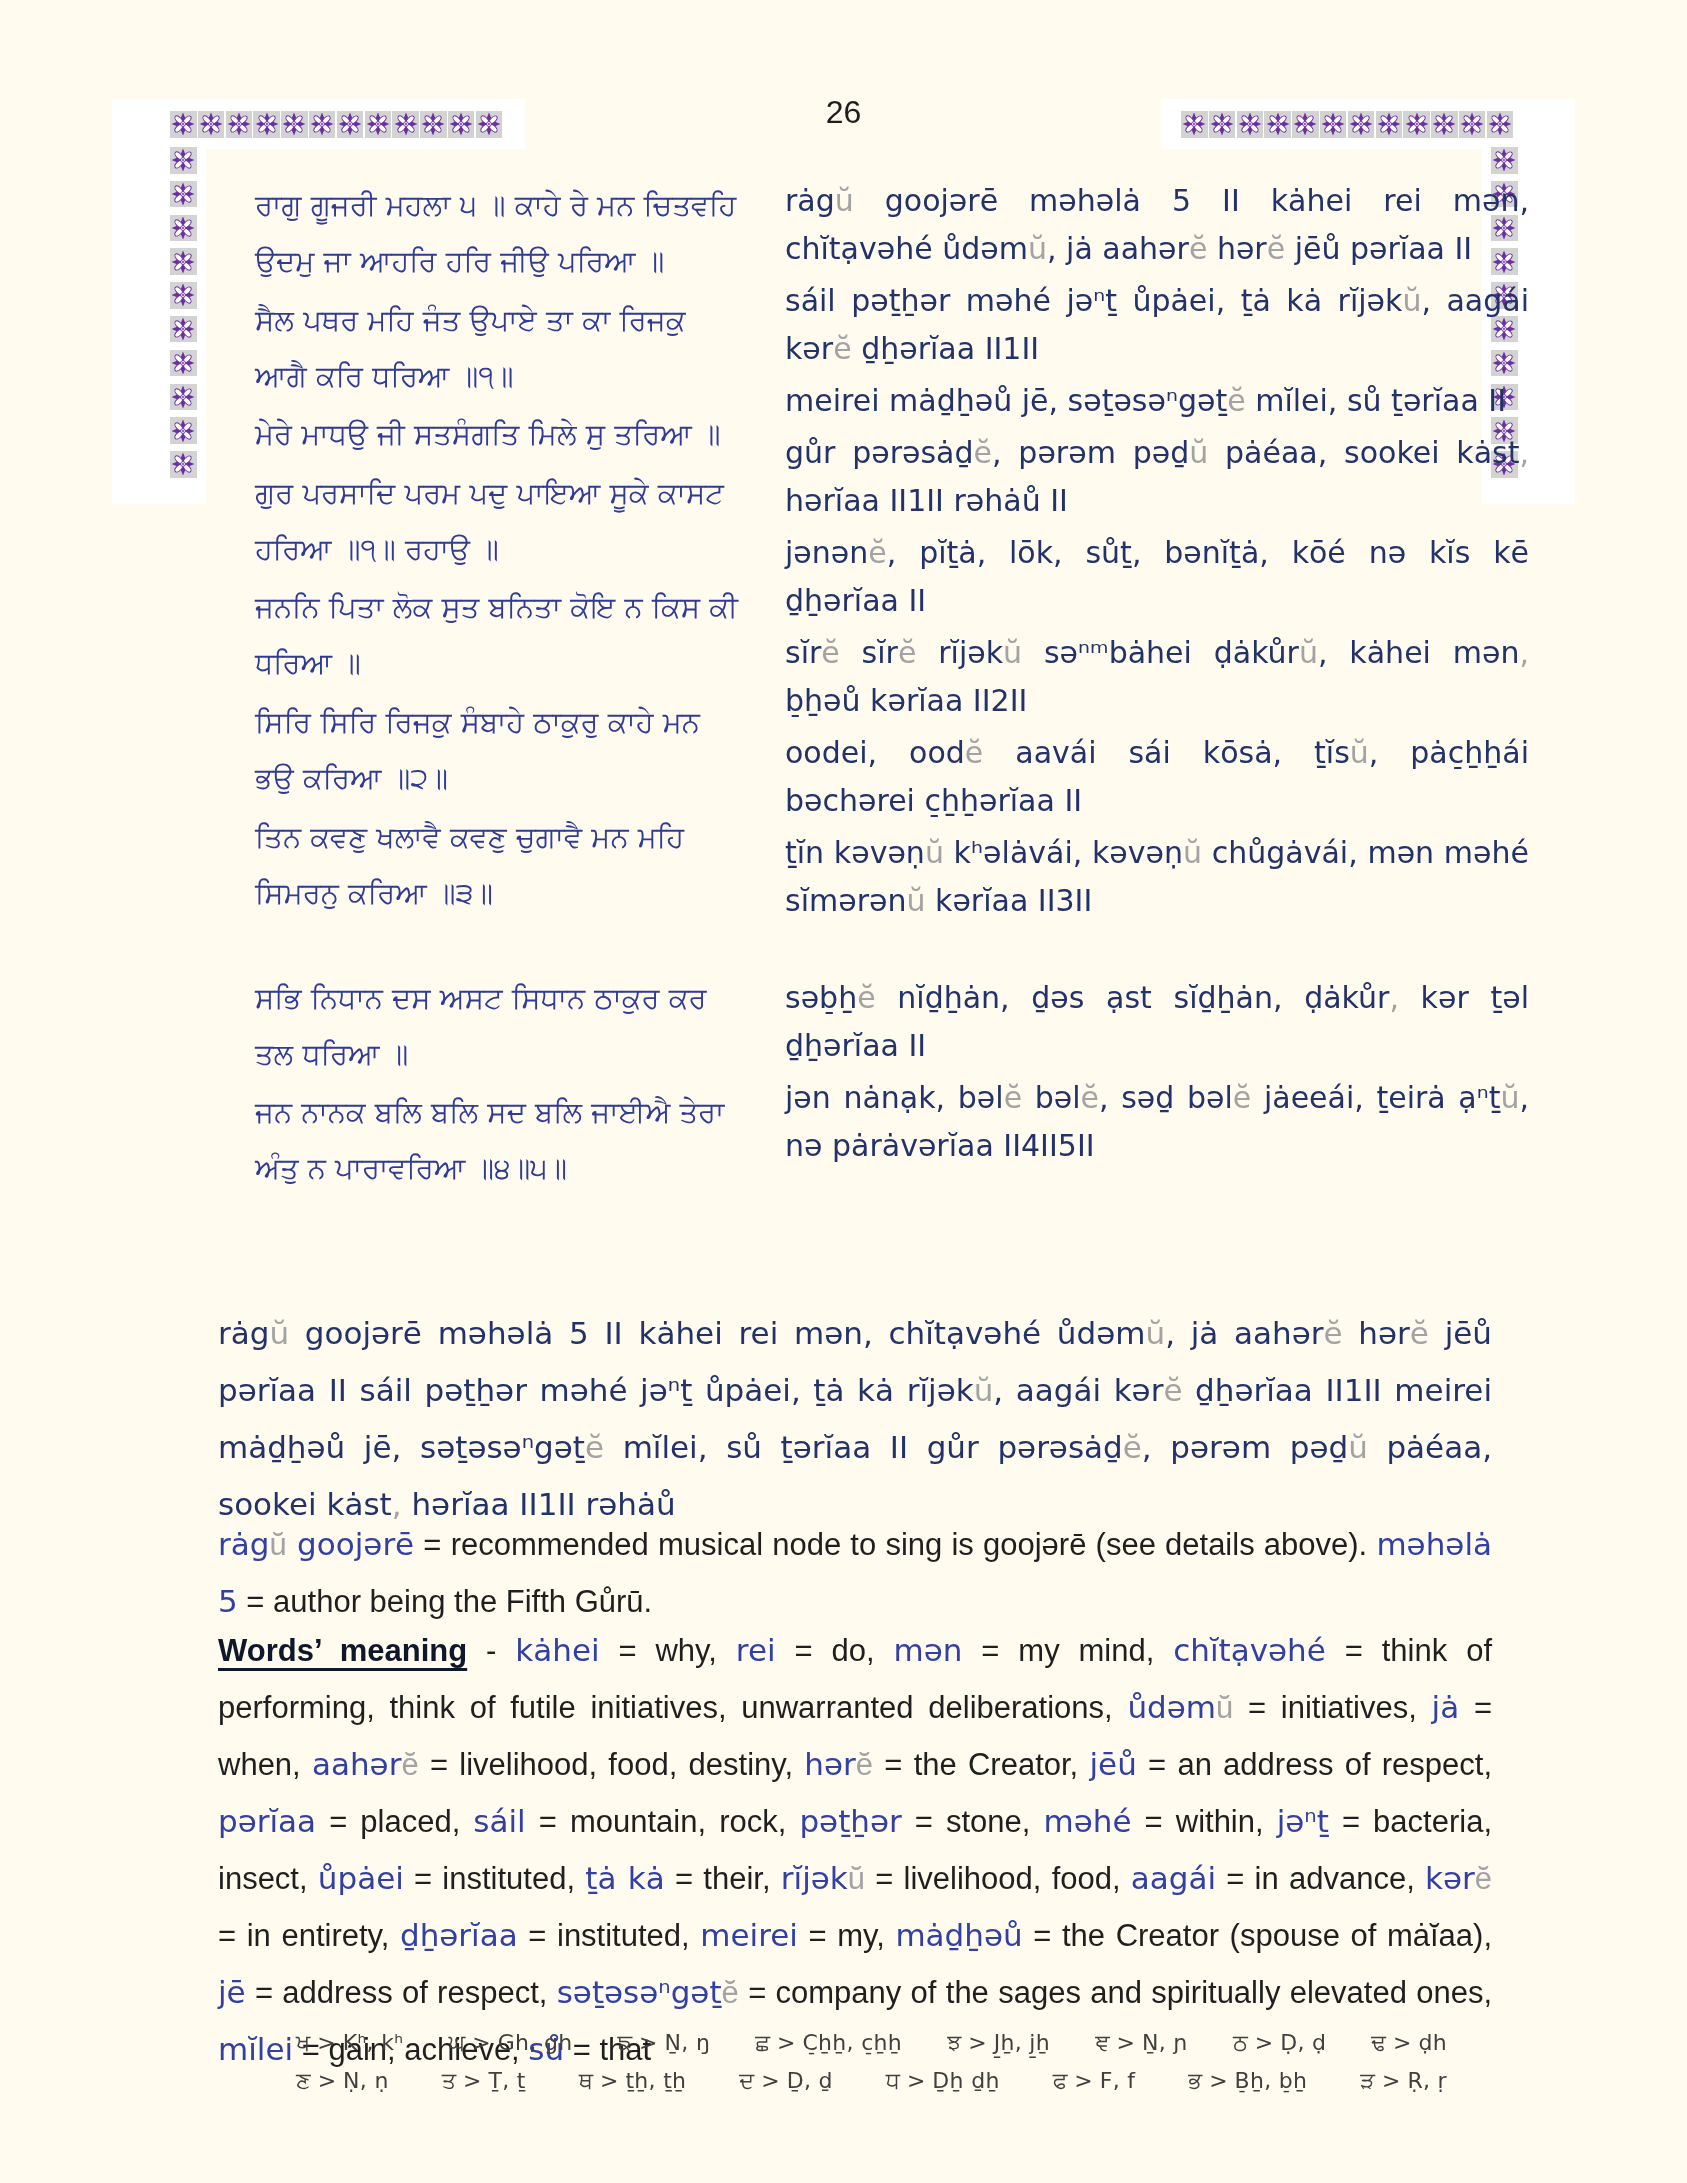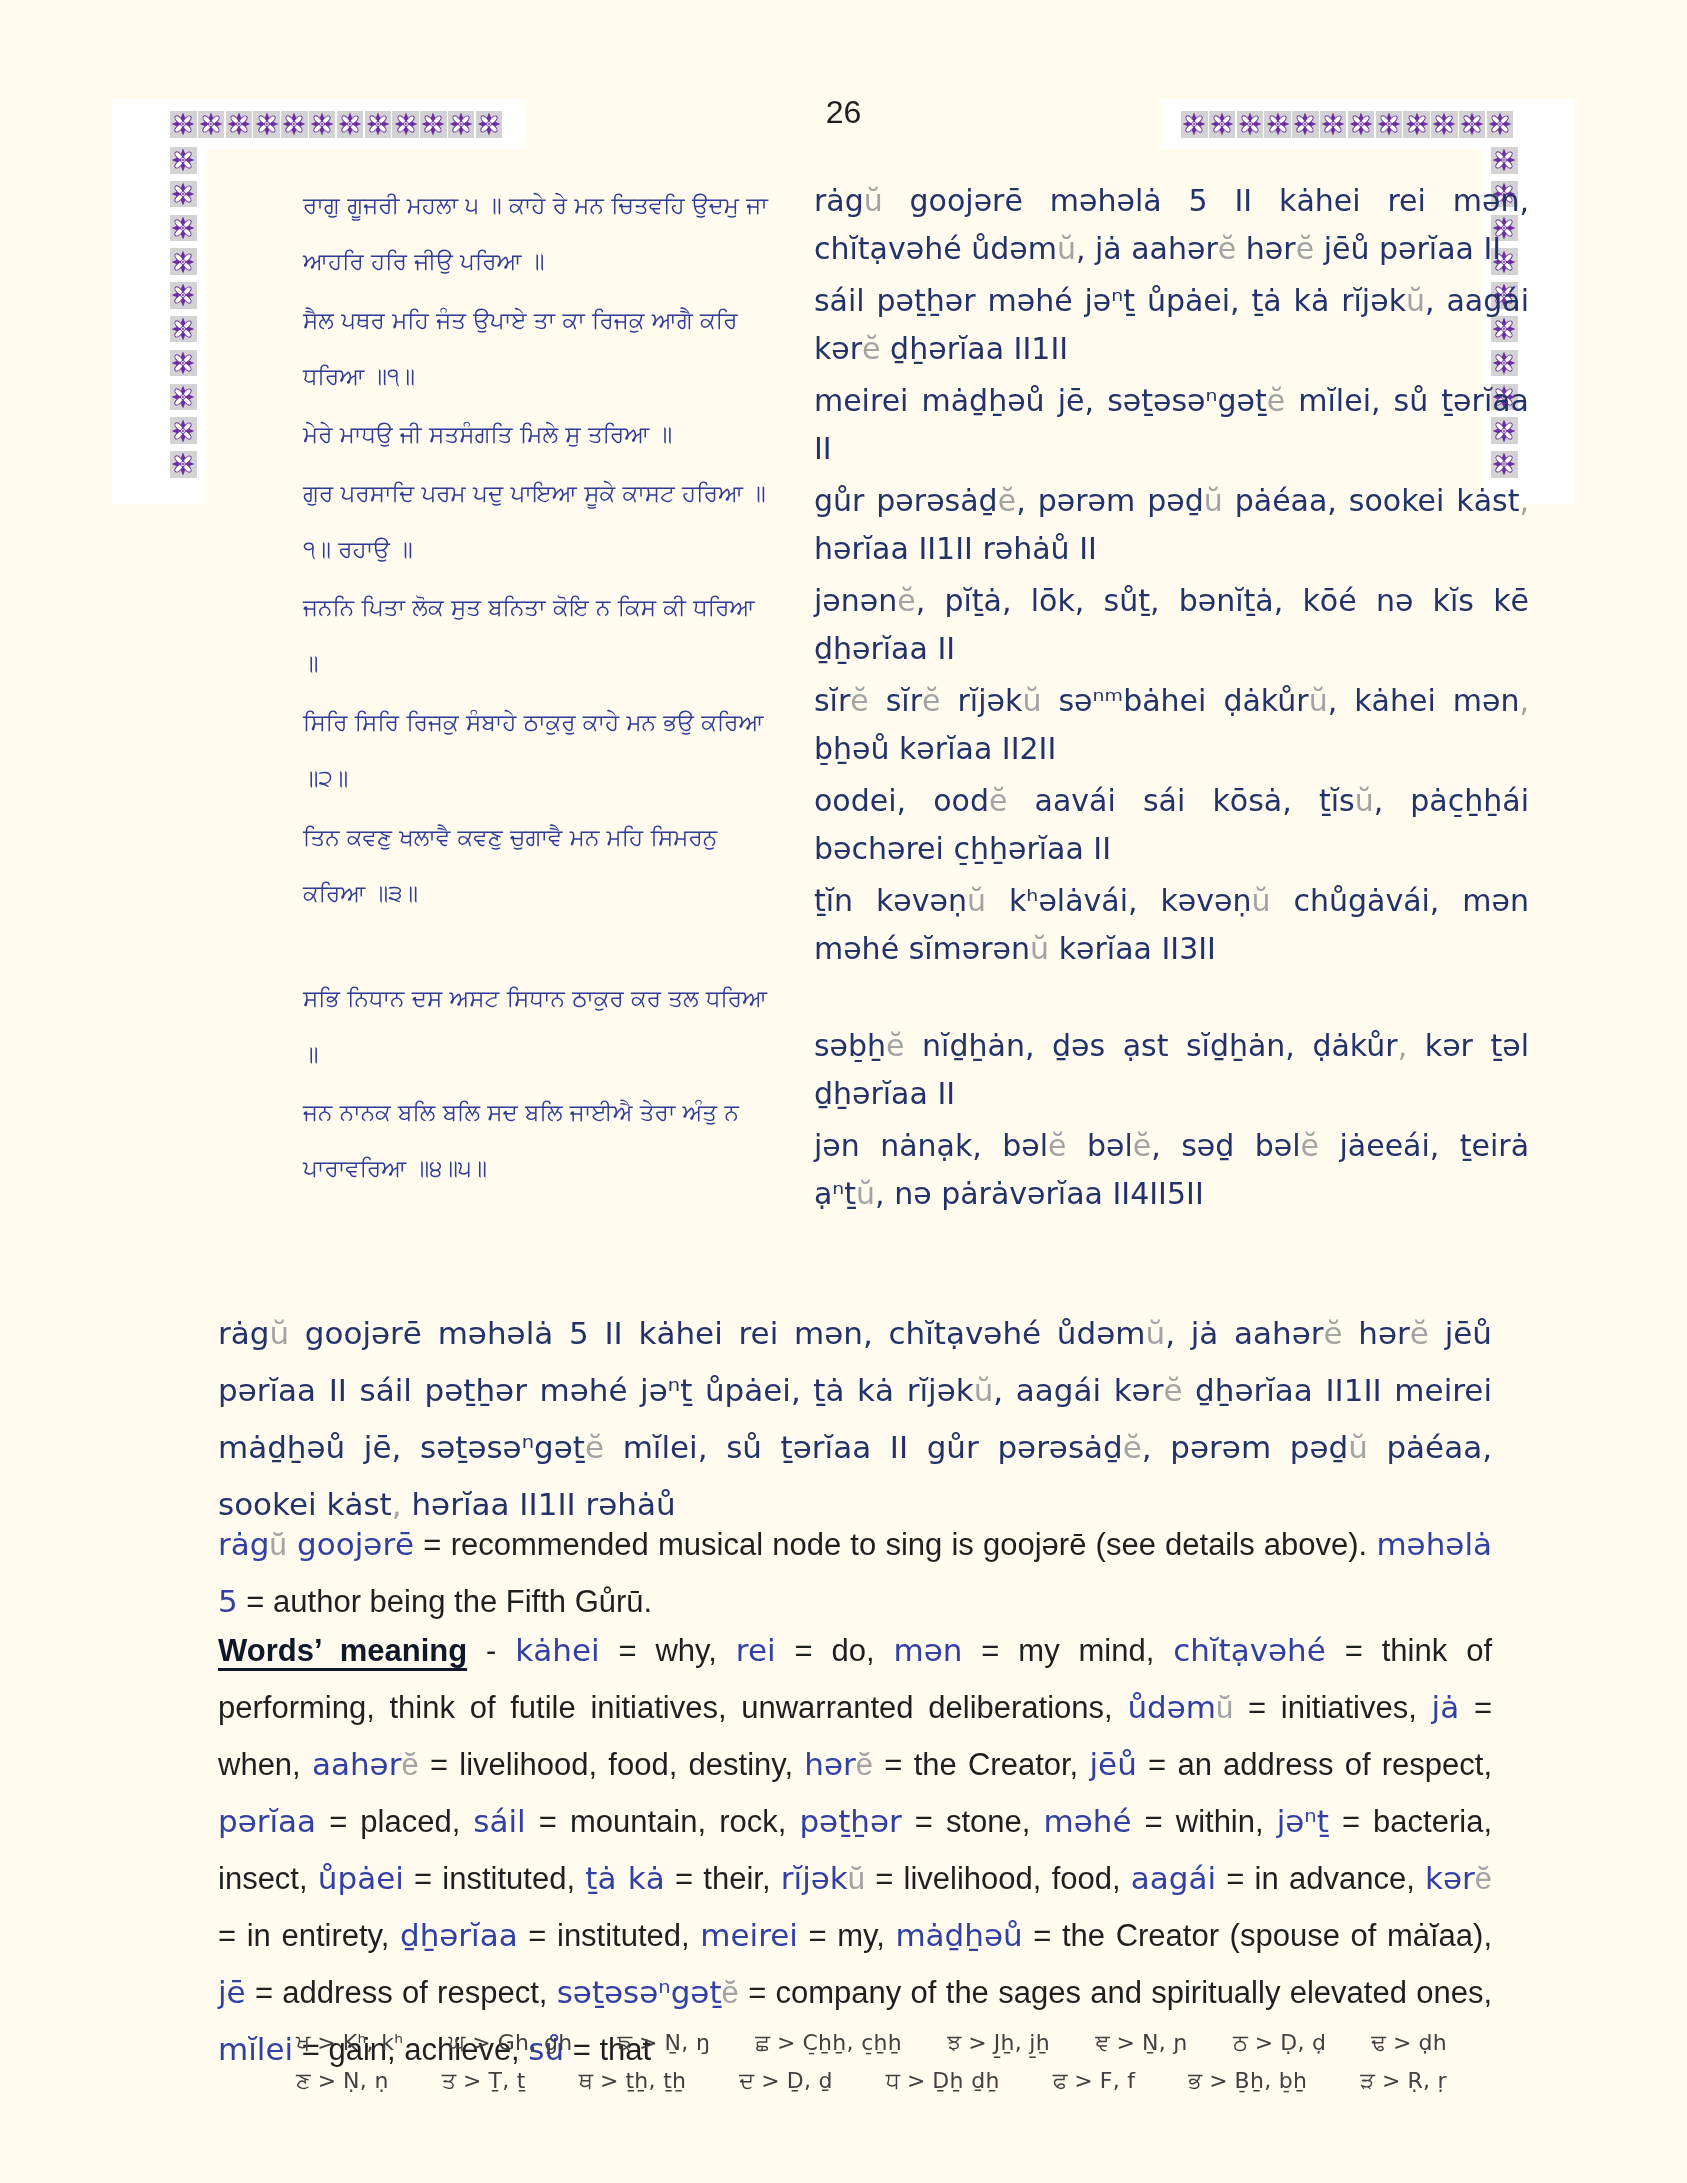--- a/index.html
+++ b/index.html
@@ -14,21 +14,21 @@
                  text-align:center; font-size:32px; color:#1E1E1E;
                  font-family:"Liberation Sans","DejaVu Sans",sans-serif; }
 
   .orn-row { position:absolute; display:flex; gap:1.3px; }
   .orn-col { position:absolute; display:flex; flex-direction:column; gap:7.3px; }
   .fcell { width:26.5px; height:26.5px; background:#D3D3D3; flex:0 0 auto;
            display:flex; align-items:center; justify-content:center; }
   .fcell svg { width:24px; height:24px; display:block; }
 
   #cols { position:absolute; left:255px; top:177px; width:1274px; display:flex; }
-  .col-gurmukhi { width:490px; font-size:23px; line-height:56px; color:#2F3B96;margin-left:48px; }
+  .col-gurmukhi { width:490px; font-size:29px; line-height:56px; color:#2F3B96; }
   .col-translit { width:744px; margin-left:40px; font-size:30px; line-height:48px;
                   color:#233268; text-align:justify; }
   .col-gurmukhi .vunit { margin-bottom:2.6px; text-align:left; }
   .col-translit .vunit { margin-bottom:4px; }
   .gap-before { margin-top:49px !important; }
 
   .para { position:absolute; left:218px; width:1274px; text-align:justify;
           font-size:31px; line-height:57px; }
   #para-repeat { top:1305px; color:#233268; }
   #para-expl   { top:1516px; color:#1F1F1F;

